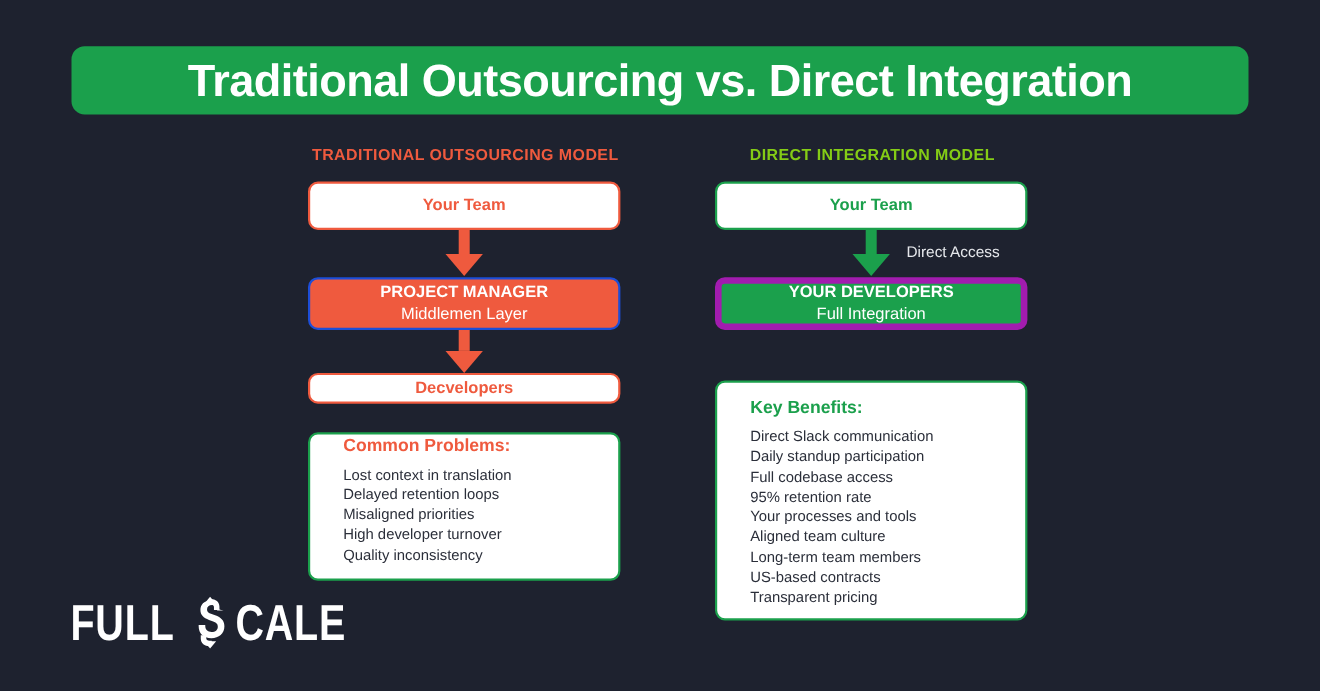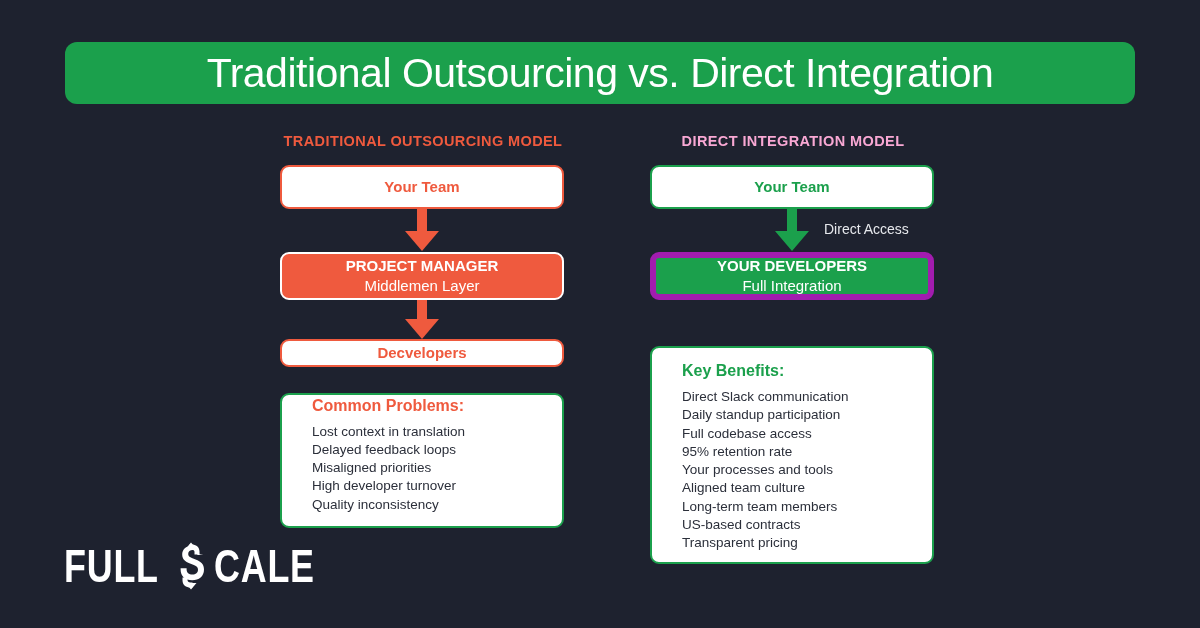--- a/index.html
+++ b/index.html
@@ -11,45 +11,45 @@
     overflow:hidden;
   }
 
   
   #title-banner{
     position:absolute; left:65px; top:42px; width:1070px; height:62px;
     background:#1ba04c; border-radius:12px;
     display:flex; align-items:center; justify-content:center;
   }
   #title-banner .title-text{
-    color:#ffffff; font-size:41px; font-weight:normal; letter-spacing:-0.5px;
+    color:#ffffff; font-size:41px; font-weight:bold; letter-spacing:-0.5px;
     white-space:nowrap;
   }
 
   
   .col{ position:absolute; top:130px; width:310px; }
   #col-left { left:268px; }
   #col-right{ left:638px; }
 
   .col-head{
     text-align:center; font-size:14.5px; font-weight:bold; letter-spacing:0.4px;
     height:22px; line-height:22px;
   }
   #col-left  .col-head{ color:#ef5a3e; }
-  #col-right .col-head{ color:#f9a8d4; }
+  #col-right .col-head{ color:#84cc16; }
 
   
   .box{
     position:absolute; left:12px; width:284px;
     border-radius:9px;
     display:flex; flex-direction:column; align-items:center; justify-content:center;
   }
   .box.outline-orange{ background:#ffffff; border:2px solid #ef5a3e; }
   .box.outline-green { background:#ffffff; border:2px solid #1ba04c; }
-  .box.fill-orange   { background:#ef5a3e; border:2px solid #ffffff; }
+  .box.fill-orange   { background:#ef5a3e; border:2px solid #1d4ed8; }
   .box.fill-green    { background:#1ba04c; border:6px solid #a21caf; }
 
   .box-title{ font-size:15px; font-weight:bold; line-height:1.25; }
   .box-sub  { font-size:15px; font-weight:normal; line-height:1.3; }
   .t-orange { color:#ef5a3e; }
   .t-green  { color:#1ba04c; }
   .t-white  { color:#ffffff; }
 
   
   #box-left-team { top:35px;  height:44px; }
@@ -136,21 +136,21 @@
   </div>
 
   <div class="box outline-orange" id="box-left-dev">
     <span class="box-title t-orange">Decvelopers</span>
   </div>
 
   <div class="box outline-green" id="box-left-prob">
     <div class="panel-head t-orange">Common Problems:</div>
     <ul class="panel-list">
       <li>Lost context in translation</li>
-      <li>Delayed feedback loops</li>
+      <li>Delayed retention loops</li>
       <li>Misaligned priorities</li>
       <li>High developer turnover</li>
       <li>Quality inconsistency</li>
     </ul>
   </div>
 </div>
 
 <div class="col" id="col-right">
 
   <div class="col-head">DIRECT INTEGRATION MODEL</div>

